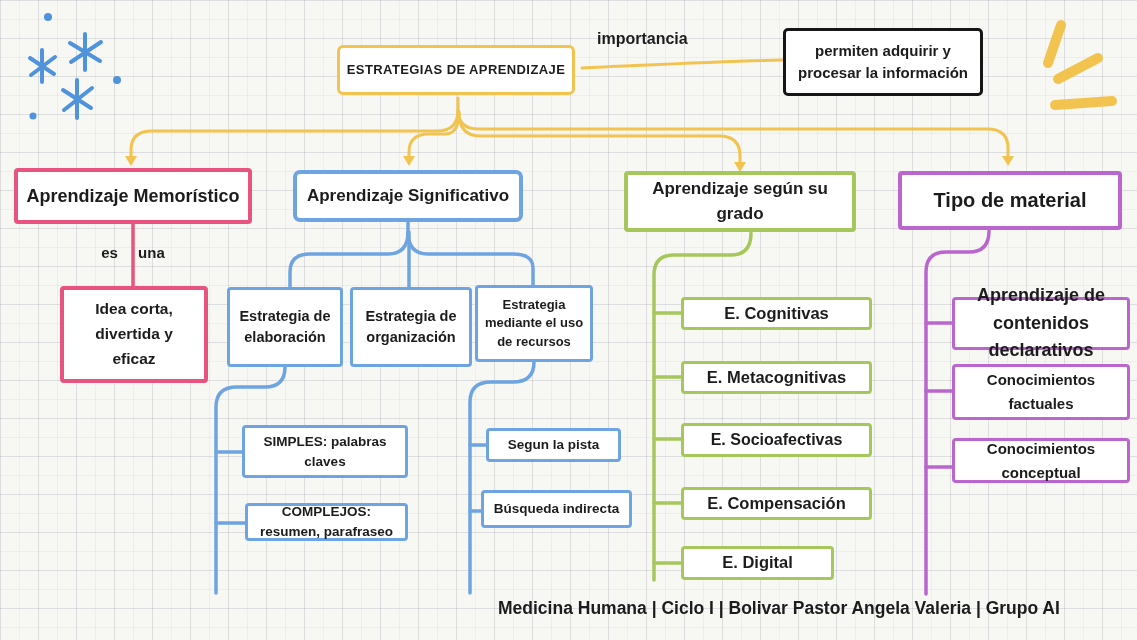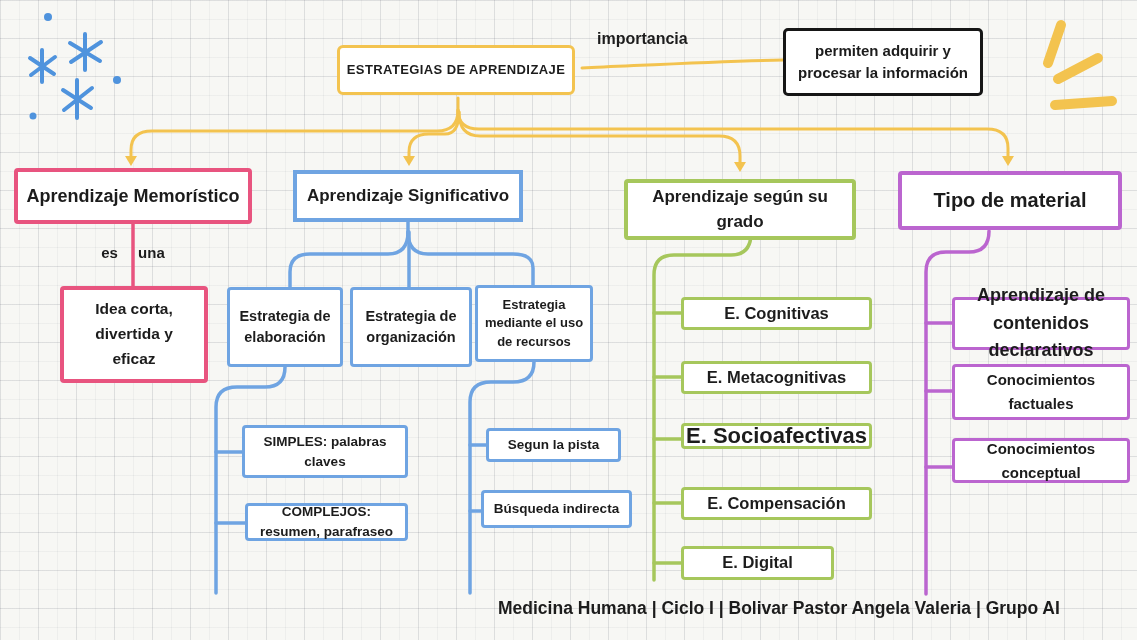--- a/index.html
+++ b/index.html
@@ -17,23 +17,23 @@
   }
   .box{
     position:absolute;background:#fff;box-sizing:border-box;
     display:flex;align-items:center;justify-content:center;text-align:center;
     line-height:1.45;
   }
   .yellow-b{border:3px solid #f3c34f;border-radius:6px;}
   .black-b {border:3px solid #161616;border-radius:5px;}
   .pink-b  {border:4px solid #e8547f;border-radius:4px;}
   .blue-b  {border:3px solid #6fa4e2;border-radius:4px;}
-  .blue-b4 {border:4px solid #6fa4e2;border-radius:0;}
+  .blue-b4 {border:4px solid #6fa4e2;border-radius:7px;}
   .green-b {border:3px solid #a6c75c;border-radius:4px;}
-  .green-b4{border:4px solid #a6c75c;border-radius:4px;margin-top:8px;}
+  .green-b4{border:4px solid #a6c75c;border-radius:4px;}
   .purple-b{border:3px solid #bb65cf;border-radius:4px;}
   .purple-b4{border:4px solid #bb65cf;border-radius:4px;}
   .lbl{position:absolute;background:transparent;}
   svg.layer{position:absolute;left:0;top:0;pointer-events:none;}
 </style>
 </head>
 <body>
 
 <svg class="layer" width="1137" height="640" viewBox="0 0 1137 640">
 
@@ -124,21 +124,21 @@
 <div class="box blue-b" style="left:350px;top:287px;width:122px;height:80px;font-size:14.5px;font-weight:600;padding:0 4px">Estrategia de organización</div>
 <div class="box blue-b" style="left:475px;top:285px;width:118px;height:77px;font-size:13px;font-weight:600;line-height:1.4;padding:0 4px">Estrategia mediante el uso de recursos</div>
 
 <div class="box blue-b" style="left:242px;top:425px;width:166px;height:53px;font-size:13.5px;font-weight:600;padding:0 8px">SIMPLES: palabras claves</div>
 <div class="box blue-b" style="left:245px;top:503px;width:163px;height:38px;font-size:13.5px;font-weight:600;padding:0 8px">COMPLEJOS: resumen, parafraseo</div>
 <div class="box blue-b" style="left:486px;top:428px;width:135px;height:34px;font-size:13.5px;font-weight:600">Segun la pista</div>
 <div class="box blue-b" style="left:481px;top:490px;width:151px;height:38px;font-size:13.5px;font-weight:600">Búsqueda indirecta</div>
 
 <div class="box green-b" style="left:681px;top:297px;width:191px;height:33px;font-size:16.5px;font-weight:600">E. Cognitivas</div>
 <div class="box green-b" style="left:681px;top:361px;width:191px;height:33px;font-size:16.5px;font-weight:600">E. Metacognitivas</div>
-<div class="box green-b" style="left:681px;top:423px;width:191px;height:26px;font-size:22px;font-weight:600">E. Socioafectivas</div>
+<div class="box green-b" style="left:681px;top:423px;width:191px;height:34px;font-size:16px;font-weight:600">E. Socioafectivas</div>
 <div class="box green-b" style="left:681px;top:487px;width:191px;height:33px;font-size:16.5px;font-weight:600">E. Compensación</div>
 <div class="box green-b" style="left:681px;top:546px;width:153px;height:34px;font-size:16.5px;font-weight:600">E. Digital</div>
 
 <div class="box purple-b" style="left:952px;top:297px;width:178px;height:53px;font-size:18px;font-weight:600;line-height:1.55;padding:0 4px">Aprendizaje de contenidos declarativos</div>
 <div class="box purple-b" style="left:952px;top:364px;width:178px;height:56px;font-size:15px;font-weight:600;line-height:1.6;padding:0 18px">Conocimientos factuales</div>
 <div class="box purple-b" style="left:952px;top:438px;width:178px;height:45px;font-size:15px;font-weight:600;line-height:1.6;padding:0 18px">Conocimientos conceptual</div>
 
 <div class="lbl" style="left:498px;top:598px;width:638px;font-size:17.5px;font-weight:600;">Medicina Humana | Ciclo I | Bolivar Pastor Angela Valeria | Grupo AI</div>
 
 </body></html>

